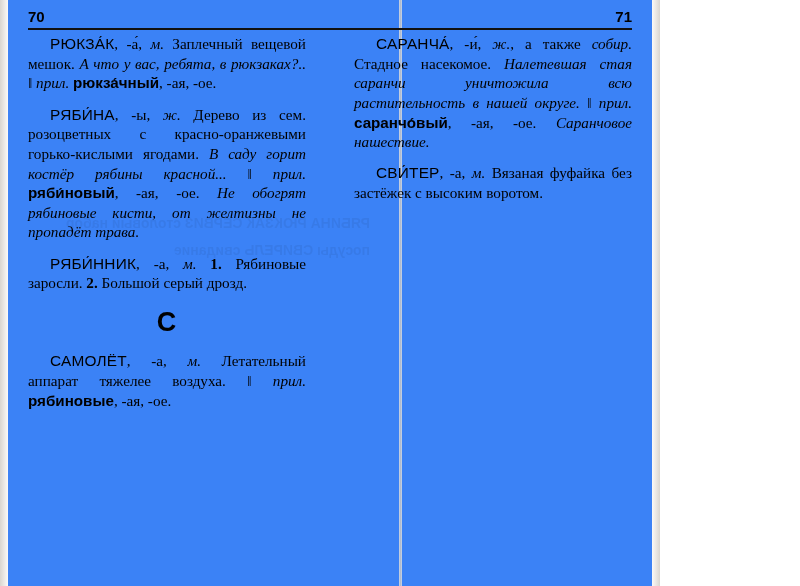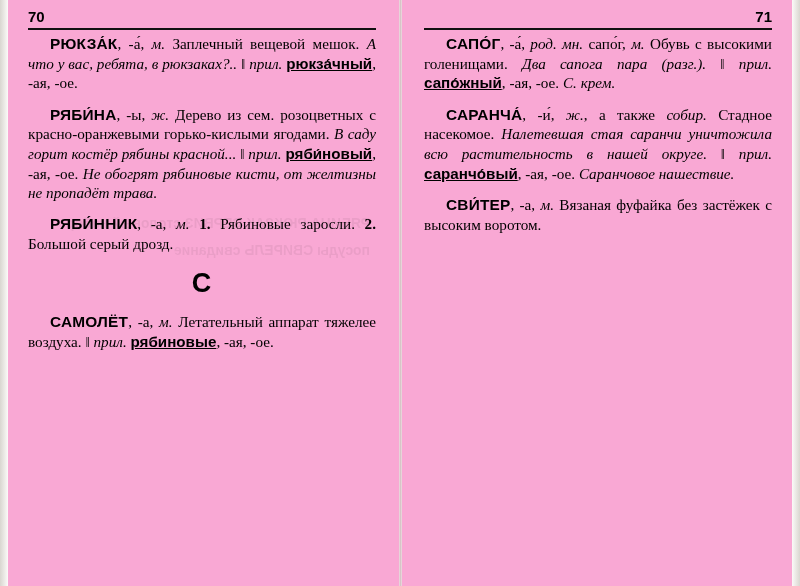--- a/index.html
+++ b/index.html
@@ -9,23 +9,23 @@
   }
   body {
     width: 800px;
     height: 586px;
     font-family: "Liberation Serif", serif;
     color: #000000;
     overflow: hidden;
   }
   .page {
     position: relative;
-    width: 800px;
+    width: 660px;
     height: 586px;
-    background: #f9a8d4;
+    background: #3b82f6;
     box-sizing: border-box;
   }
   
   .edge-left, .edge-right {
     position: absolute;
     top: 0;
     bottom: 0;
     width: 8px;
     background: linear-gradient(to right, #d9d6d0, #fbfaf8);
   }
@@ -77,28 +77,27 @@
     font-size: 15.2px;
     line-height: 1.29;
     text-align: justify;
     text-indent: 22px;
     margin: 0 0 11.5px 0;
     hyphens: manual;
   }
   .entry:last-child { margin-bottom: 0; }
   .hw {
     font-family: "Liberation Sans", sans-serif;
-    font-weight: bold;
+    font-weight: normal;
     font-size: 15.4px;
     letter-spacing: .2px;
   }
   .sans-b {
     font-family: "Liberation Sans", sans-serif;
     font-weight: bold;
-    text-decoration: underline;
   }
   .it { font-style: italic; }
   .b { font-weight: bold; }
   .letter-head {
     font-family: "Liberation Sans", sans-serif;
     font-weight: bold;
     font-size: 27px;
     text-align: center;
     text-indent: 0;
     margin: 14px 0 13px 0;
@@ -138,18 +137,17 @@
 
   <div class="cols">
     <div class="col left">
       <div class="entry"><span class="hw">РЮКЗА́К</span>, -а́, <span class="it">м.</span> Заплечный вещевой мешок. <span class="it">А что у вас, ребята, в рюкзаках?..</span> ‖ <span class="it">прил.</span> <span class="sans-b">рюкза́чный</span>, -ая, -ое.</div>
       <div class="entry"><span class="hw">РЯБИ́НА</span>, -ы, <span class="it">ж.</span> Дерево из сем. розоцветных с красно-оранжевыми горько-кислыми ягодами. <span class="it">В саду горит костёр рябины красной...</span> ‖ <span class="it">прил.</span> <span class="sans-b">ряби́новый</span>, -ая, -ое. <span class="it">Не обогрят рябиновые кисти, от желтизны не пропадёт трава.</span></div>
       <div class="entry"><span class="hw">РЯБИ́ННИК</span>, -а, <span class="it">м.</span> <span class="b">1.</span> Рябиновые заросли. <span class="b">2.</span> Большой серый дрозд.</div>
       <div class="letter-head">С</div>
       <div class="entry"><span class="hw">САМОЛЁТ</span>, -а, <span class="it">м.</span> Летательный аппарат тяжелее воздуха. ‖ <span class="it">прил.</span> <span class="sans-b">рябиновые</span>, -ая, -ое.</div>
     </div>
     <div class="col right">
-      <div class="entry"><span class="hw">САПО́Г</span>, -а́, <span class="it">род. мн.</span> сапо́г, <span class="it">м.</span> Обувь с высокими голенищами. <span class="it">Два сапога пара (разг.).</span> ‖ <span class="it">прил.</span> <span class="sans-b">сапо́жный</span>, -ая, -ое. <span class="it">С. крем.</span></div>
       <div class="entry"><span class="hw">САРАНЧА́</span>, -и́, <span class="it">ж.</span>, а также <span class="it">собир.</span> Стадное насекомое. <span class="it">Налетевшая стая саранчи уничтожила всю растительность в нашей округе.</span> ‖ <span class="it">прил.</span> <span class="sans-b">саранчо́вый</span>, -ая, -ое. <span class="it">Саранчовое нашествие.</span></div>
       <div class="entry"><span class="hw">СВИ́ТЕР</span>, -а, <span class="it">м.</span> Вязаная фуфайка без застёжек с высоким воротом.</div>
     </div>
   </div>
 </div>
 
 </body></html>

